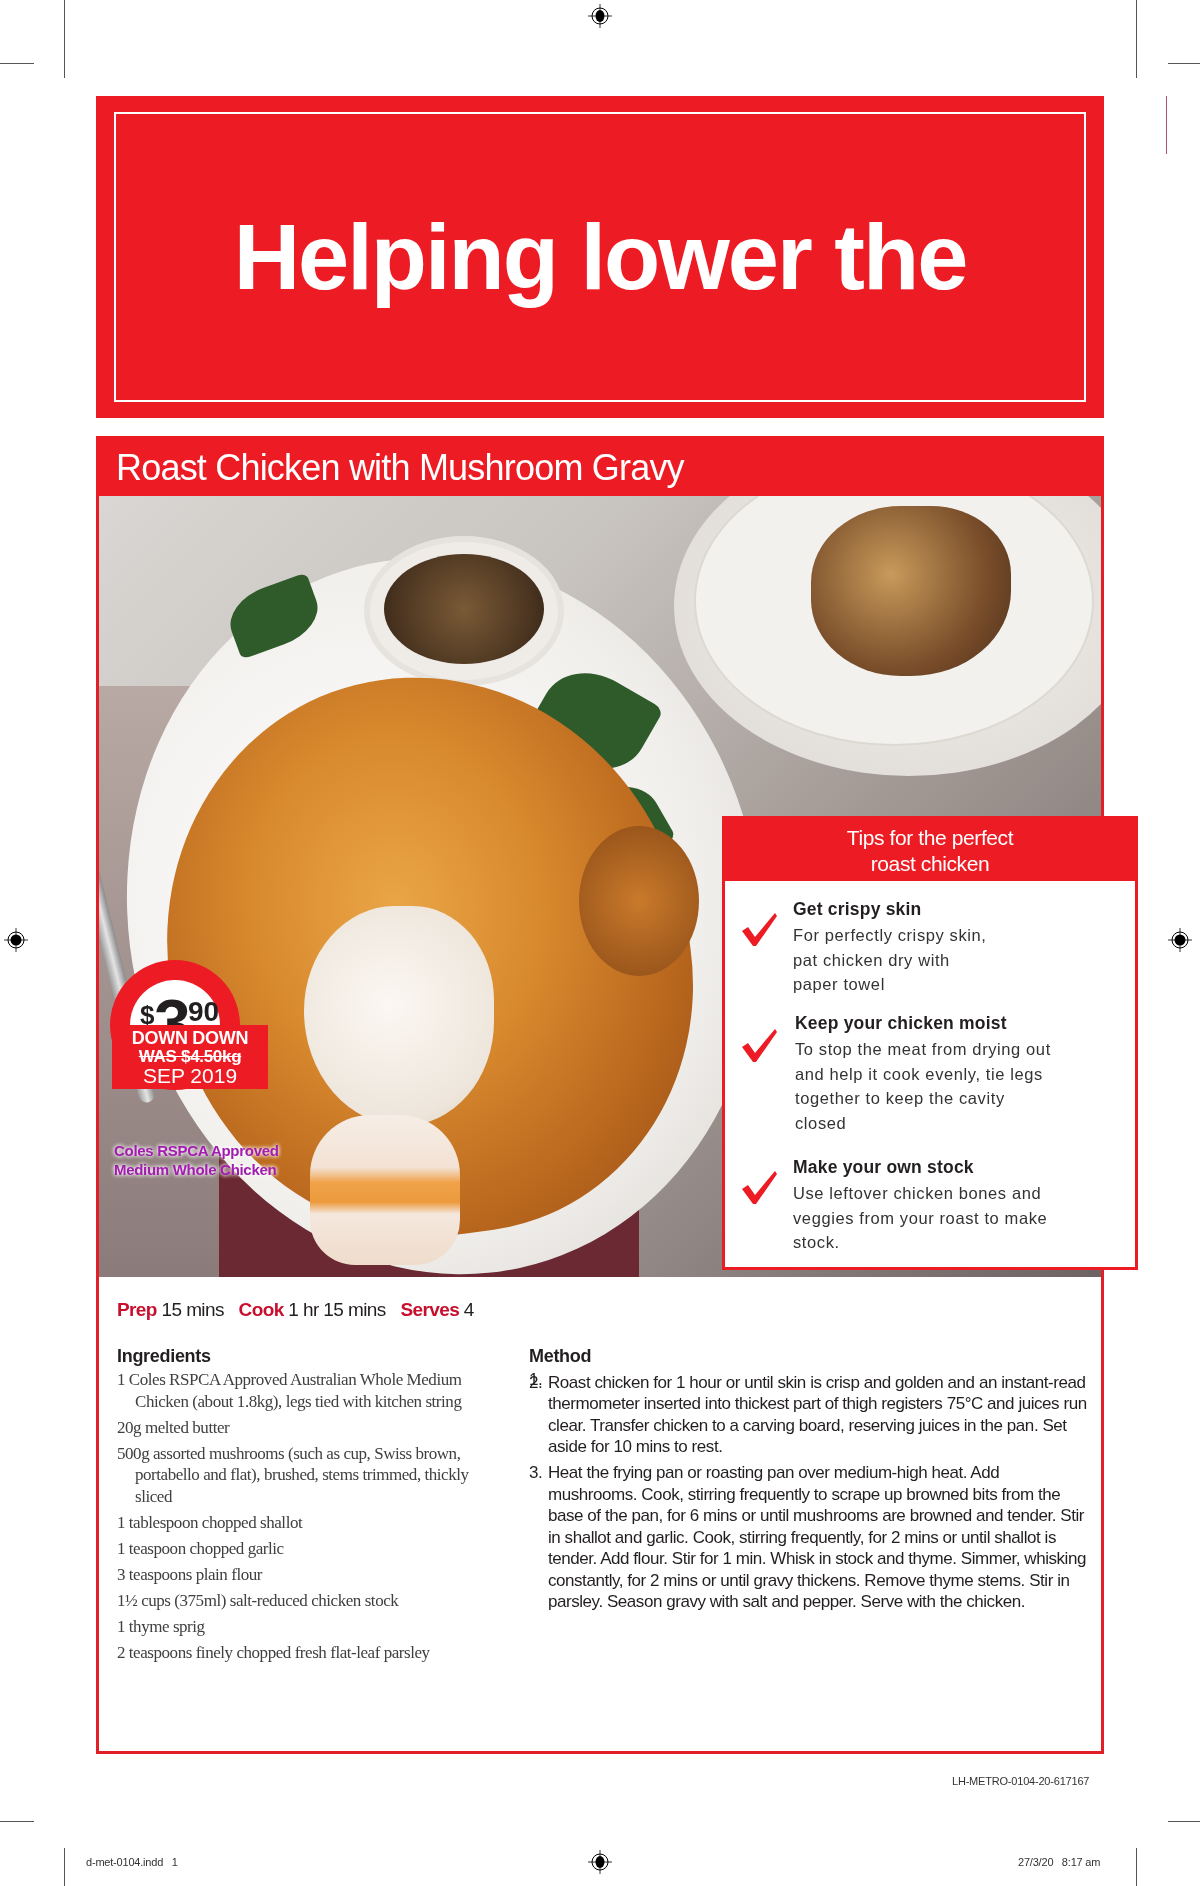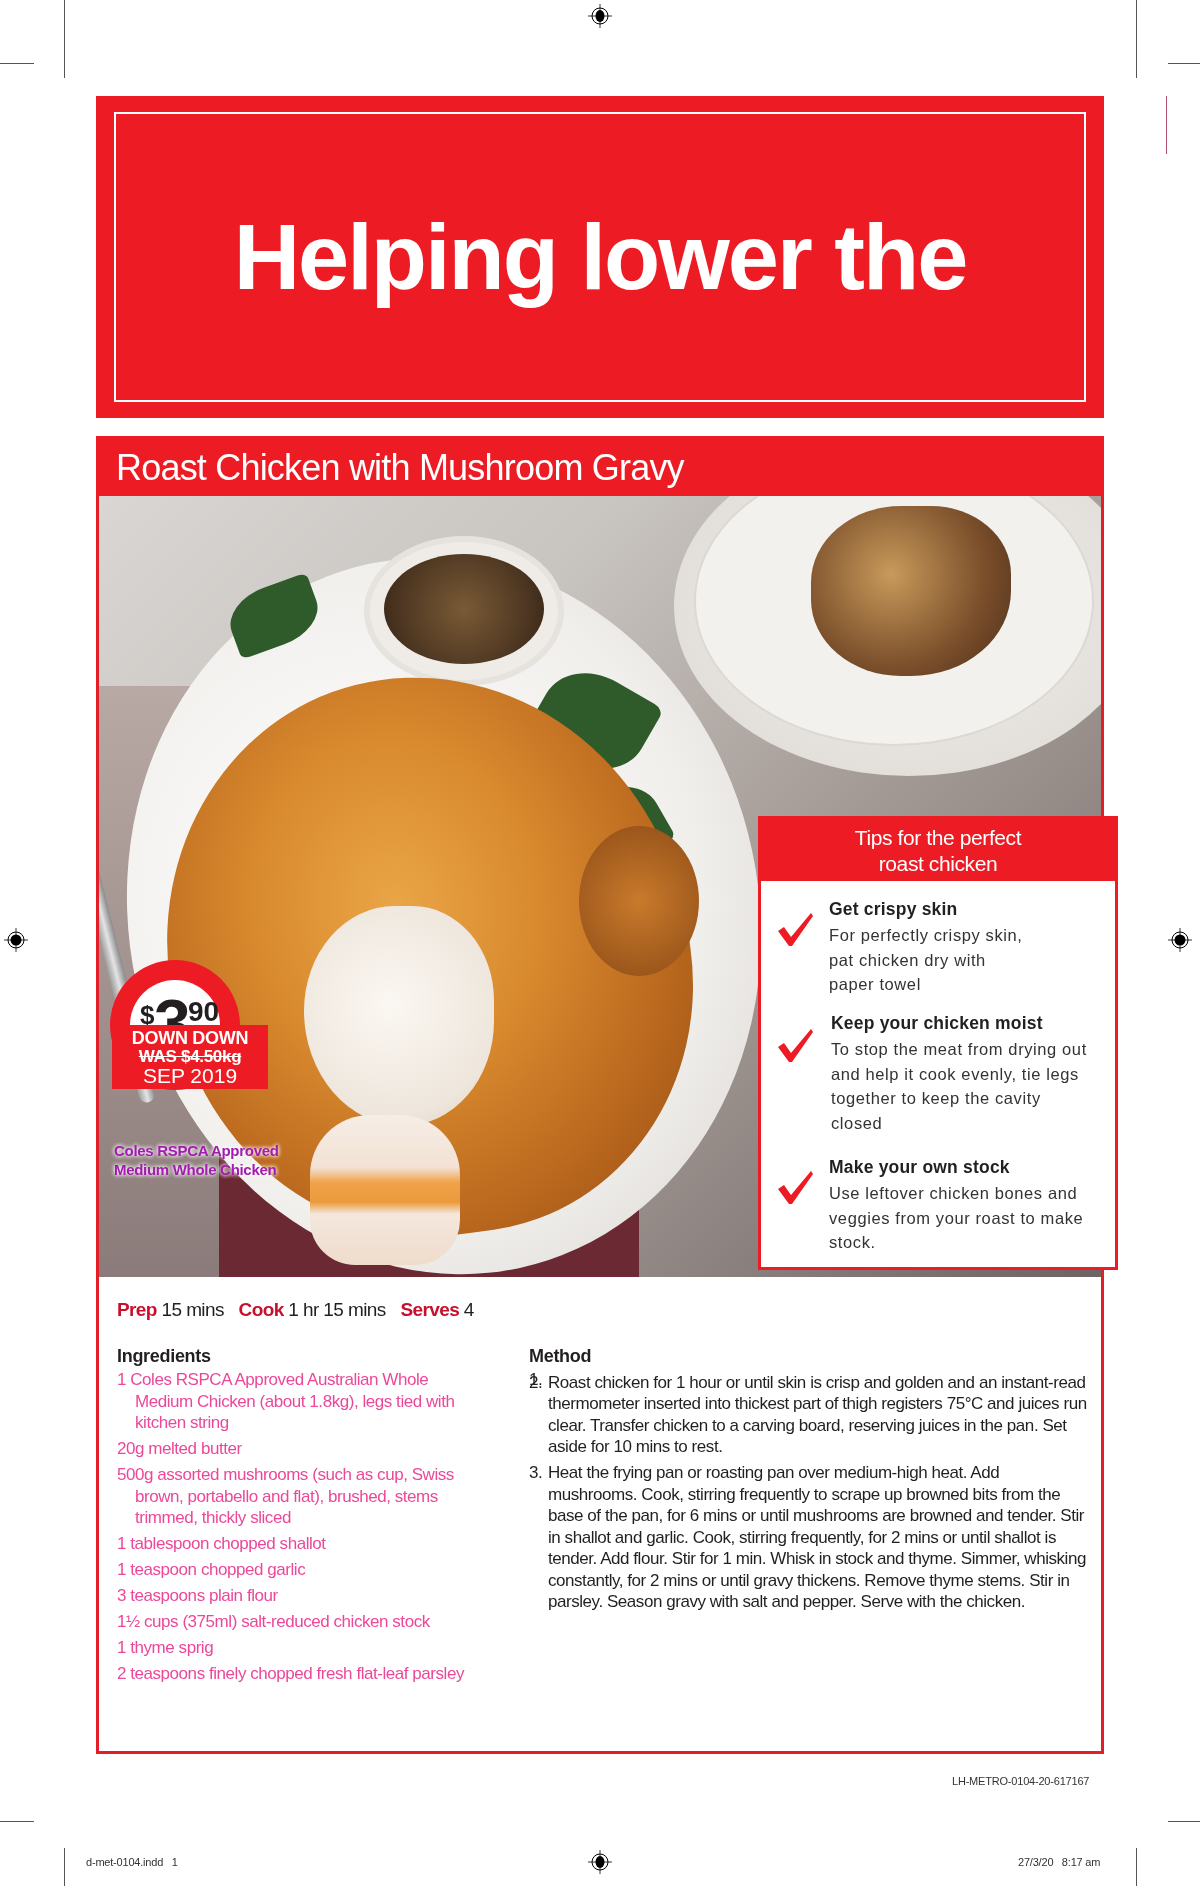--- a/index.html
+++ b/index.html
@@ -47,35 +47,35 @@
   .price-cents { position: absolute; left: 58px; top: 16px; font-size: 28px; font-weight: bold; color: #231f20; }
   .price-unit { position: absolute; left: 60px; top: 52px; font-size: 14px; font-weight: bold; color: #231f20; }
   .down-box { position: absolute; left: 112px; top: 1025px; width: 156px; height: 64px; background: #ed1c24; text-align: center; color: #ffffff; }
   .down-title { font-size: 18px; font-weight: bold; line-height: 20px; padding-top: 3px; letter-spacing: -0.3px; }
   .down-was { font-size: 17px; font-weight: bold; line-height: 18px; text-decoration: line-through; letter-spacing: -0.3px; }
   .down-date { font-size: 21px; line-height: 20px; }
   .product-name { position: absolute; left: 114px; top: 1141px; font-size: 15px; font-weight: bold; line-height: 19px; color: #a21caf; letter-spacing: -0.3px; text-shadow: 0 0 4px #fff, 0 0 4px #fff; }
   .pack { position: absolute; left: 310px; top: 1115px; width: 150px; height: 150px; border-radius: 40% 40% 30% 30%; background: linear-gradient(180deg, #f6ede6 0%, #f3e2d4 35%, #f0a24a 45%, #ec9a3c 58%, #f4e7dd 66%, #efdccb 100%); }
 
   
-  .tips { position: absolute; left: 722px; top: 816px; width: 360px; height: 454px; background: #ffffff; border: 3px solid #ed1c24; margin-left: 36px; }
+  .tips { position: absolute; left: 722px; top: 816px; width: 416px; height: 454px; background: #ffffff; border: 3px solid #ed1c24; }
   .tips-header { background: #ed1c24; height: 62px; color: #ffffff; text-align: center; font-size: 21px; line-height: 26px; padding-top: 6px; letter-spacing: -0.4px; }
   .tip { position: absolute; left: 0; width: 354px; }
   .tip-check { position: absolute; left: 14px; width: 40px; height: 40px; }
   .tip-title { position: absolute; left: 68px; top: 0; font-size: 17.5px; font-weight: bold; color: #231f20; letter-spacing: 0.2px; }
   .tip-body { position: absolute; left: 68px; top: 24px; width: 280px; font-size: 16.5px; line-height: 24.5px; color: #333; letter-spacing: 0.6px; }
 
   
   .meta { position: absolute; left: 18px; top: 860px; font-size: 19px; letter-spacing: -0.6px; white-space: nowrap; }
   .meta .k { color: #c8102e; font-weight: bold; }
   .meta .v { color: #231f20; margin-right: 10px; }
 
   .ingredients { position: absolute; left: 18px; top: 906px; width: 360px; }
   .section-title { font-size: 18px; font-weight: bold; color: #231f20; line-height: 22px; margin-bottom: 2px; letter-spacing: -0.3px; }
-  .ing-item { font-size: 17px; line-height: 21.5px; color: #ec4899; margin-bottom: 4.5px; padding-left: 18px; text-indent: -18px; letter-spacing: -0.45px; }
+  .ing-item { font-size: 17px; line-height: 21.5px; color: #404040; margin-bottom: 4.5px; padding-left: 18px; text-indent: -18px; letter-spacing: -0.45px; font-family: Liberation Serif, serif; }
   .method { position: absolute; left: 430px; top: 906px; width: 560px; }
   .step { position: relative; padding-left: 19px; font-size: 17px; line-height: 21.5px; color: #231f20; margin-bottom: 4.5px; letter-spacing: -0.45px; }
   .step-num { position: absolute; left: 0; top: 0; }
 </style>
 </head>
 <body>
 
 <div class="crop-v" style="left:64px;top:0;height:78px;"></div>
 <div class="crop-v" style="left:1136px;top:0;height:78px;"></div>
 <div class="crop-h" style="left:0;top:63px;width:34px;"></div>

